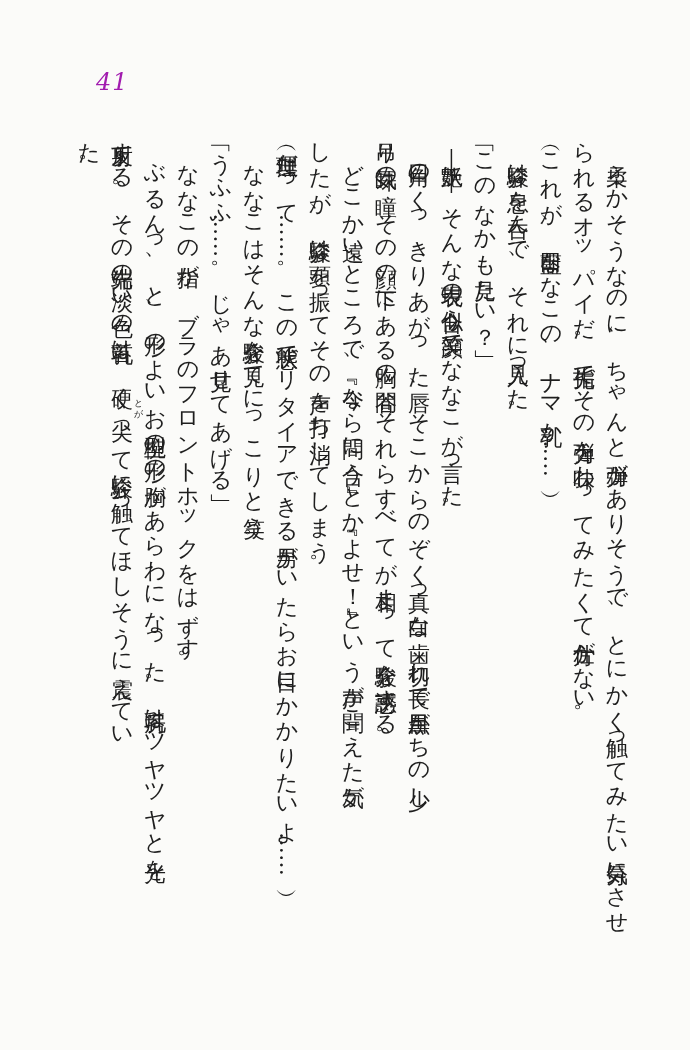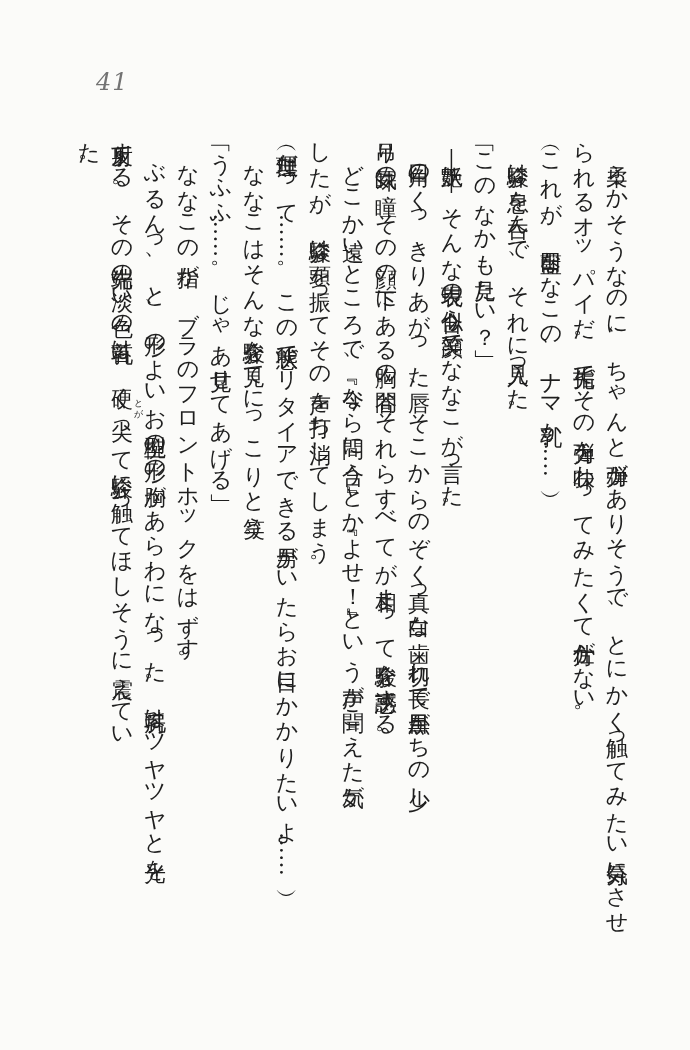--- a/index.html
+++ b/index.html
@@ -15,21 +15,21 @@
     overflow: hidden;
     font-family: "DejaVu Serif", "Liberation Serif", serif;
     color: #1e1e1e;
   }
   .page-number {
     position: absolute;
     top: 68px;
     left: 96px;
     font-size: 24px;
     font-style: italic;
-    color: #737373;
+    color: #a21caf;
     letter-spacing: 1px;
   }
   .text-block {
     position: absolute;
     top: 127px;
     right: 56px;
     height: 866px;
     writing-mode: vertical-rl;
     text-orientation: mixed;
     font-size: 22px;

